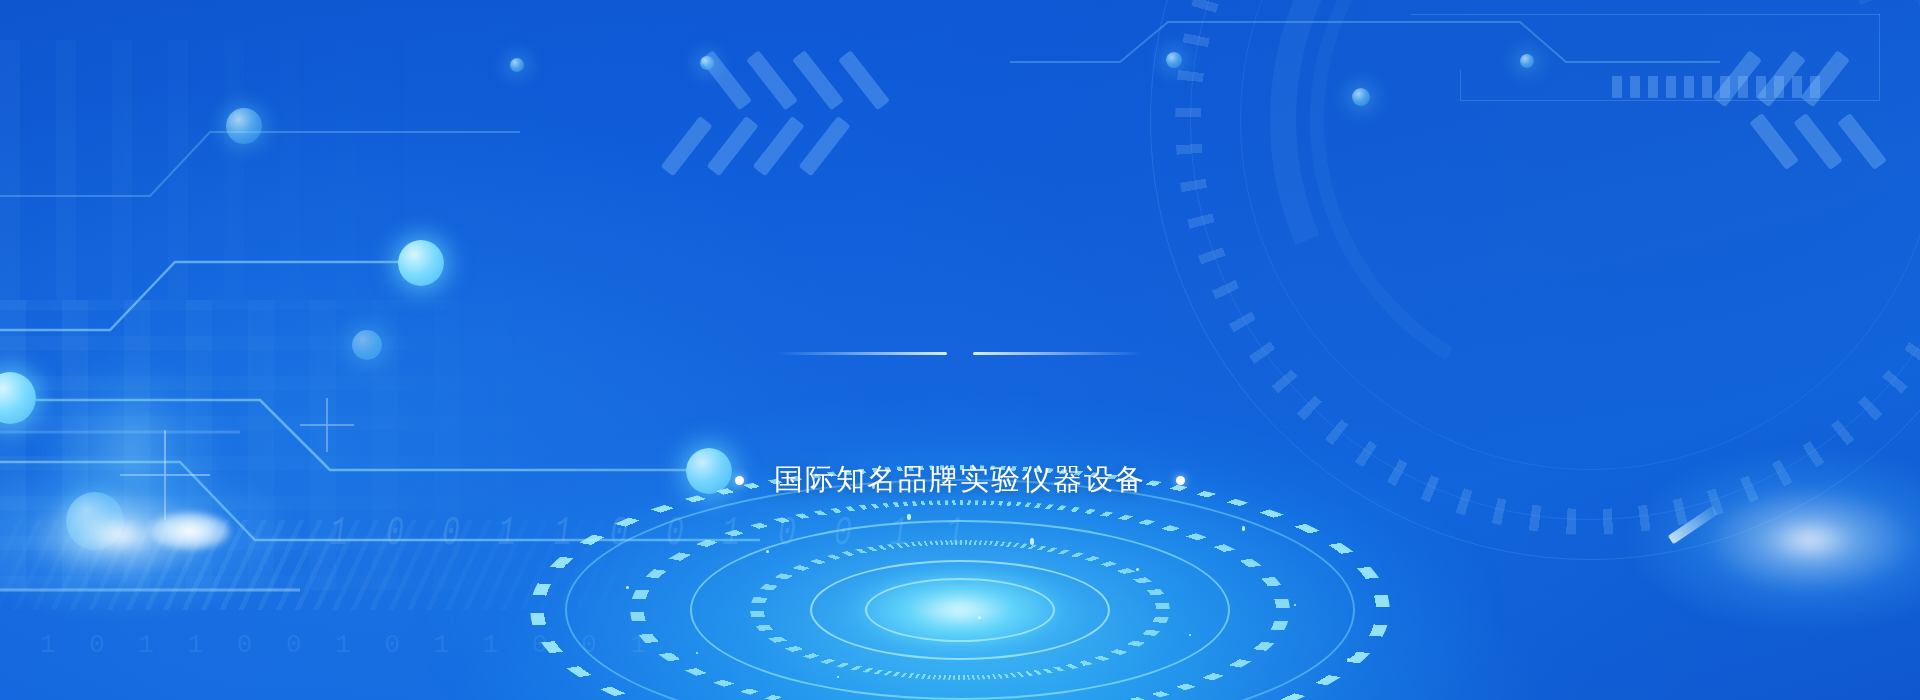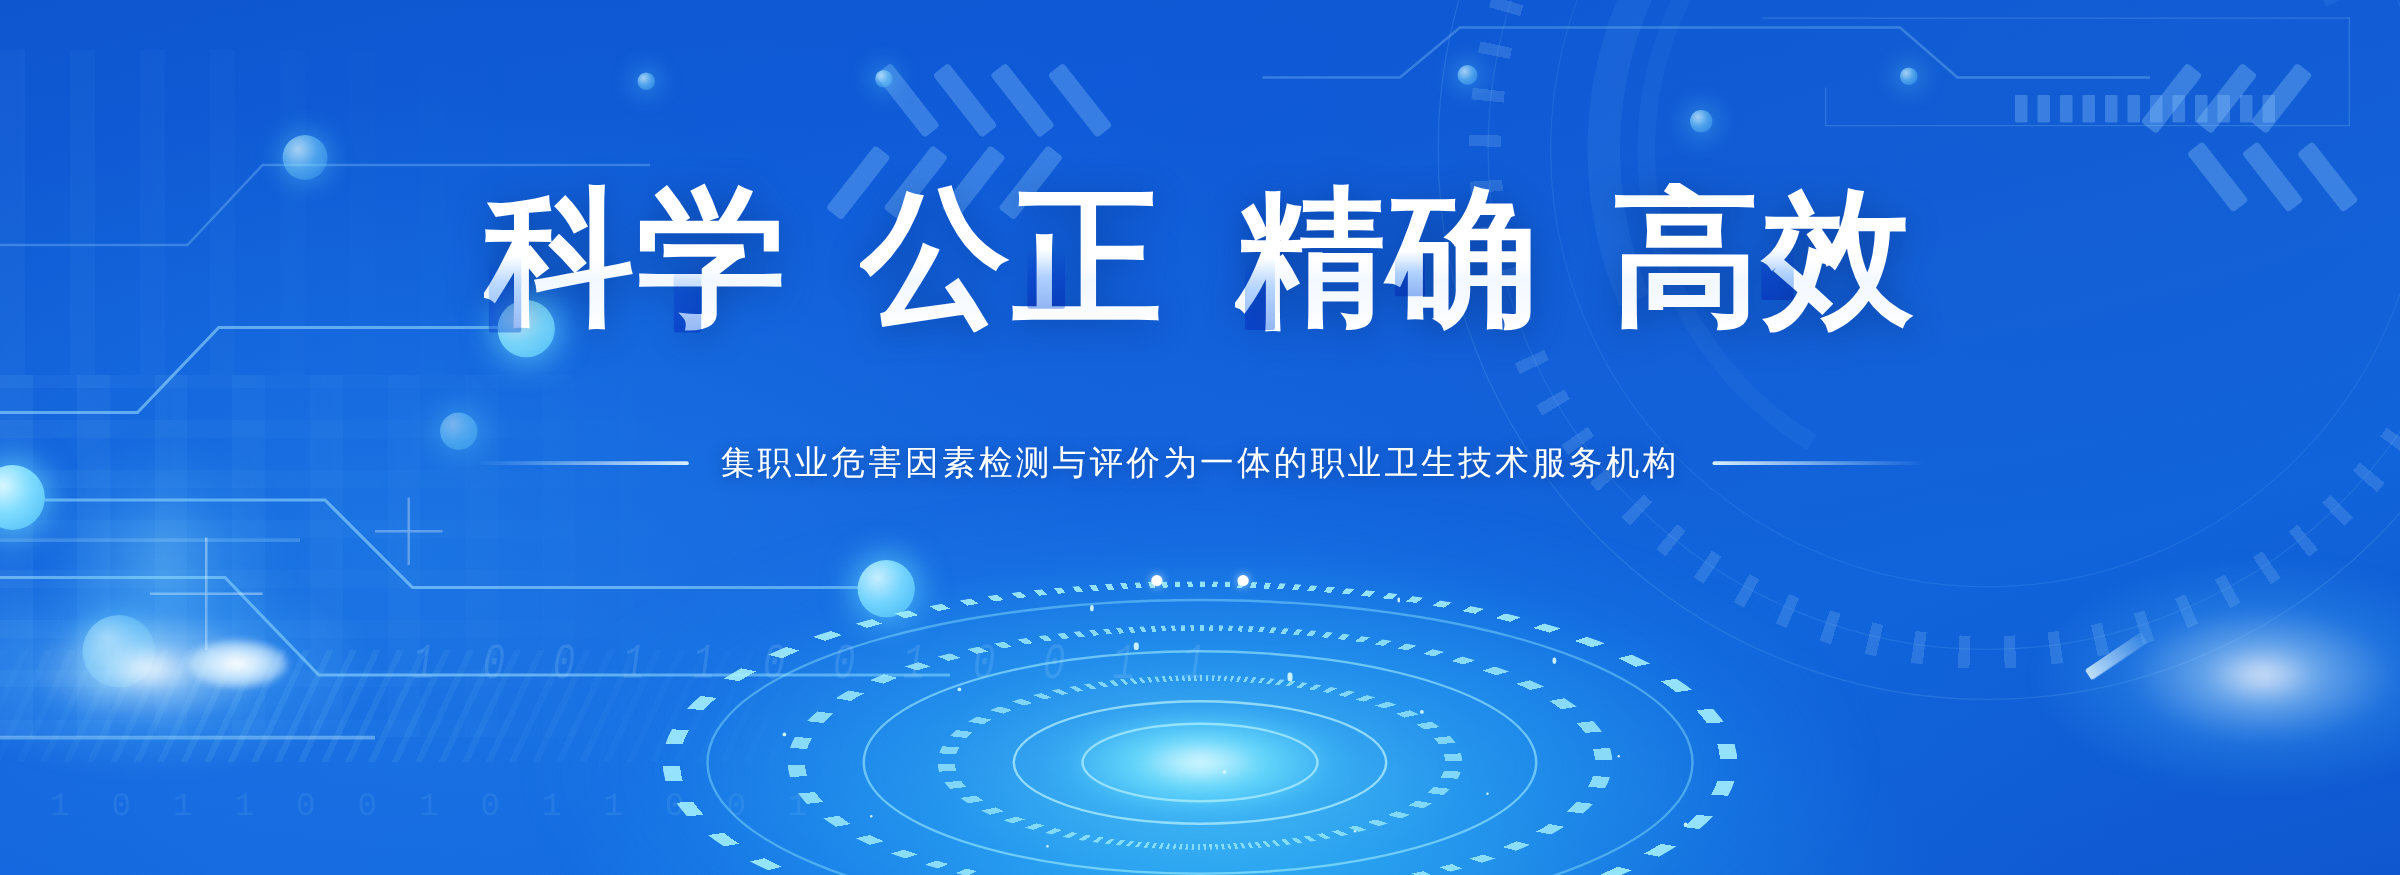--- a/index.html
+++ b/index.html
@@ -363,46 +363,26 @@
     </div>
   </div>
 
   <div class="slash"></div>
 
   <div class="binary">1 0 0 1 1 0 0 1 0 0 1 1</div>
   <div class="binary2">1 0 1 1 0 0 1 0 1 1 0 0 1</div>
 
   <div class="content">
 
-    <div class="title-row">
-      <span class="title-word">
-        <span class="title-char">科学</span>
-        <span class="tw-accent" style="left:4px;top:48%;width:26px;height:52%;"></span>
-        <span class="tw-accent" style="left:152px;top:54%;width:22px;height:46%;"></span>
-      </span>
-      <span class="title-word">
-        <span class="title-char">公正</span>
-        <span class="tw-accent" style="left:134px;top:44%;width:30px;height:40%;"></span>
-      </span>
-      <span class="title-word">
-        <span class="title-char">精确</span>
-        <span class="tw-accent" style="left:8px;top:50%;width:24px;height:48%;"></span>
-        <span class="tw-accent" style="left:128px;top:46%;width:24px;height:30%;"></span>
-      </span>
-      <span class="title-word">
-        <span class="title-char">高效</span>
-        <span class="tw-accent" style="left:120px;top:44%;width:26px;height:34%;"></span>
-      </span>
-    </div>
 
     <div class="subtitle-row">
       <span class="sub-line left"></span>
-      <span class="subtitle-text">集职业危害因素检测与评价为一体的职业卫生技术服务机构</span>
       <span class="sub-line right"></span>
     </div>
 
     <div class="feature-row">
       <span class="feature-dot"></span>
+      <span class="feature-item">国际知名品牌实验仪器设备</span>
       <span class="feature-dot"></span>
     </div>
 
   </div>
 </div>
 
 </body></html>

